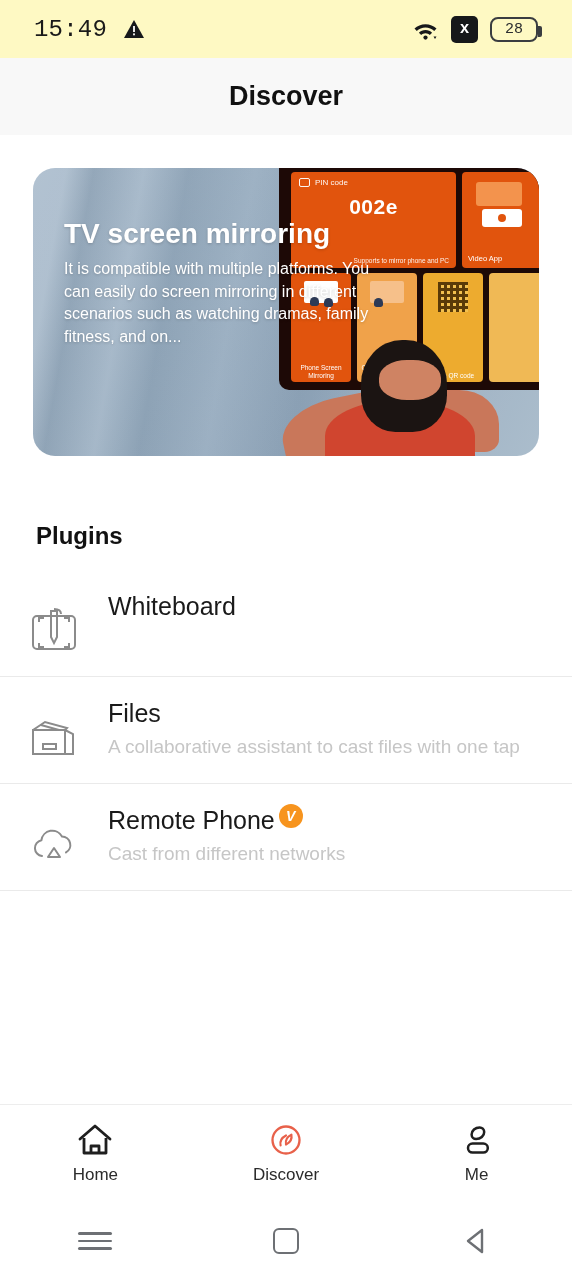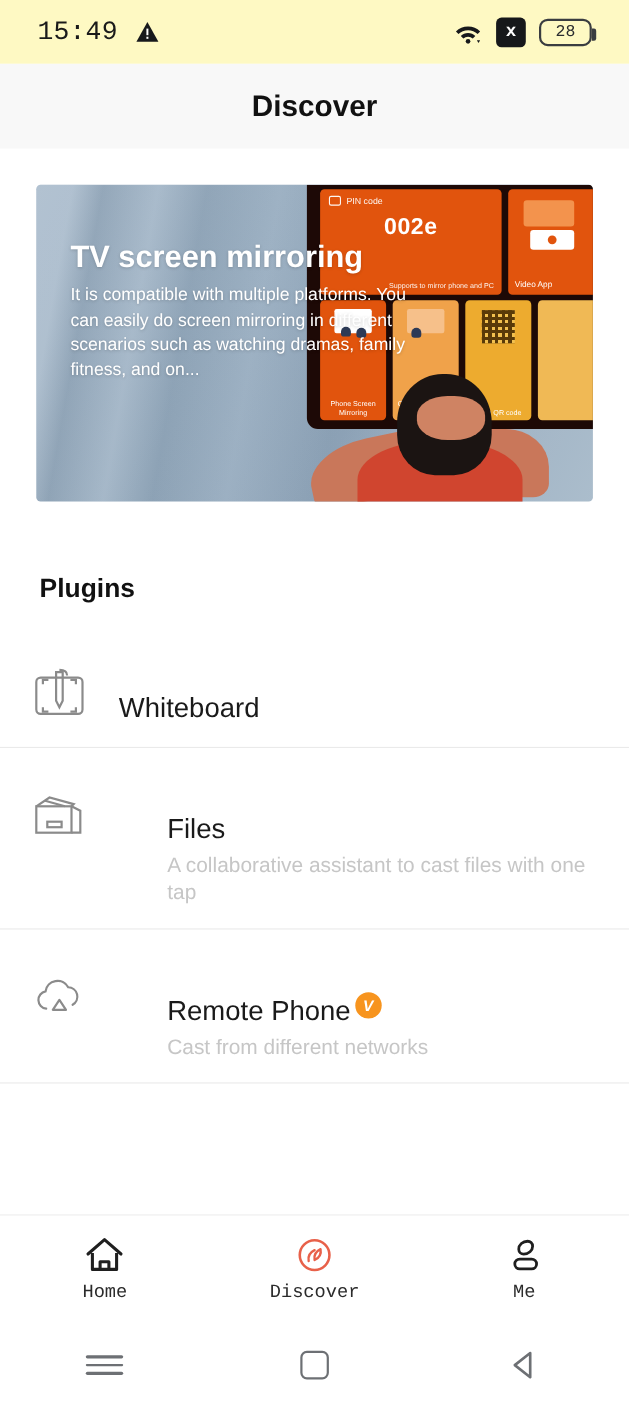--- a/index.html
+++ b/index.html
@@ -42,21 +42,21 @@
   .header {
     position:absolute; top:58px; left:0; width:572px; height:77px;
     background:#F8F8F8; display:flex; align-items:center; justify-content:center;
   }
   .header-title { font-size:27px; font-weight:bold; color:#111; }
 
   
   .banner-wrap { position:absolute; top:168px; left:33px; width:506px; height:288px; }
   .banner {
     position:relative; width:100%; height:100%;
-    border-radius:4px; overflow:hidden;
+    border-radius:22px; overflow:hidden;
     background: linear-gradient(115deg,#9fb3c6 0%, #93a9bd 35%, #8fa5ba 60%, #a6b9c9 100%);
   }
   .curtain {
     position:absolute; inset:0;
     background:
       linear-gradient(100deg, rgba(255,255,255,.20) 0 6%, rgba(0,0,0,.05) 11%, rgba(255,255,255,.16) 20%,
                      rgba(0,0,0,.04) 28%, rgba(255,255,255,.10) 40%, rgba(0,0,0,.03) 55%, rgba(255,255,255,.06) 70%);
   }
   
   .tv {
@@ -109,40 +109,40 @@
 
   .banner-text { position:absolute; left:31px; top:50px; width:330px; z-index:5; }
   .banner-title { font-size:28px; font-weight:bold; color:#fff; margin-bottom:8px;
                   text-shadow:0 1px 3px rgba(0,0,0,.18); }
   .banner-desc { font-size:16px; line-height:1.42; color:#fff; text-shadow:0 1px 3px rgba(0,0,0,.20); }
 
   
   .section-title { position:absolute; top:522px; left:36px; font-size:24px; font-weight:bold; color:#111; }
   .plugins { position:absolute; top:570px; left:0; width:572px; }
   .plug-row { display:flex; align-items:flex-start; padding:22px 24px 20px 0; position:relative; }
-  .plug-row + .plug-row { border-top:1px solid #EAEAEA;gap:44px; }
+  .plug-row + .plug-row { border-top:1px solid #EAEAEA; }
   .plugins { border-bottom:1px solid #EAEAEA; }
   .plug-icon { flex:0 0 108px; display:flex; justify-content:center; padding-top:12px; }
-  .plug-body { flex:1;margin-top:38px; }
+  .plug-body { flex:1; }
   .plug-name { font-size:25px; color:#1a1a1a; display:flex; align-items:center; gap:4px; }
   .badge-vip {
     width:24px; height:24px; border-radius:50%; background:#F7941E;
     display:inline-flex; align-items:center; justify-content:center;
     color:#fff; font-size:14px; font-weight:bold; font-style:italic; line-height:1;
     position:relative; top:-5px;
   }
   .plug-desc { font-size:19px; color:#c6c6c6; line-height:1.25; margin-top:7px; max-width:430px; }
 
   
   .tabbar {
     position:absolute; bottom:78px; left:0; width:572px; height:98px;
     border-top:1px solid #EDEDED; background:#fff;
     display:flex; align-items:center;
   }
-  .tab { flex:1; display:flex; flex-direction:column; align-items:center; gap:7px;font-family:Liberation Mono, monospace; }
+  .tab { flex:1; display:flex; flex-direction:column; align-items:center; gap:7px; }
   .tab-label { font-size:17px; color:#2b2b2b; }
   .tab-label.active { color:#2b2b2b; }
 
   .navbar {
     position:absolute; bottom:0; left:0; width:572px; height:78px;
     display:flex; align-items:center; background:#fff;
   }
   .nav-btn { flex:1; display:flex; align-items:center; justify-content:center; }
   .ham span { display:block; width:34px; height:2.6px; background:#6d7074; margin:5px 0; border-radius:2px; }
   .sq { width:26px; height:26px; border:2.6px solid #6d7074; border-radius:6px; }

